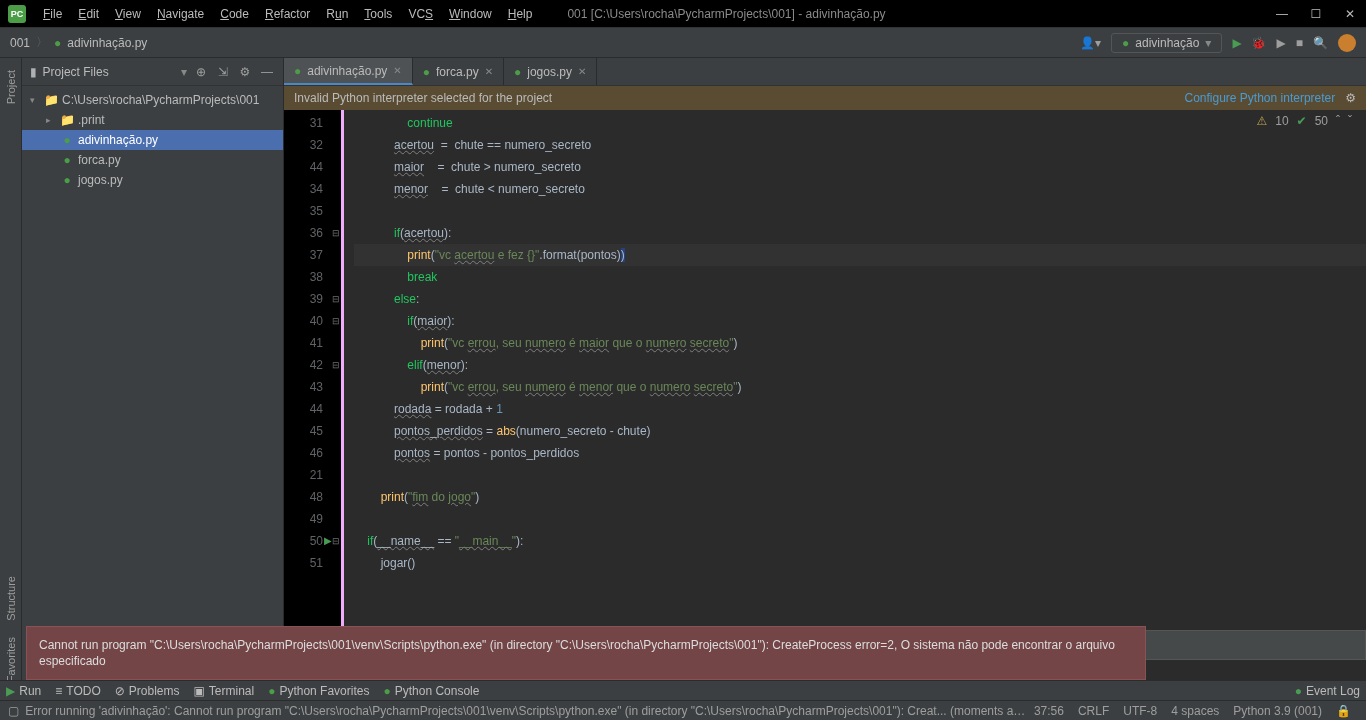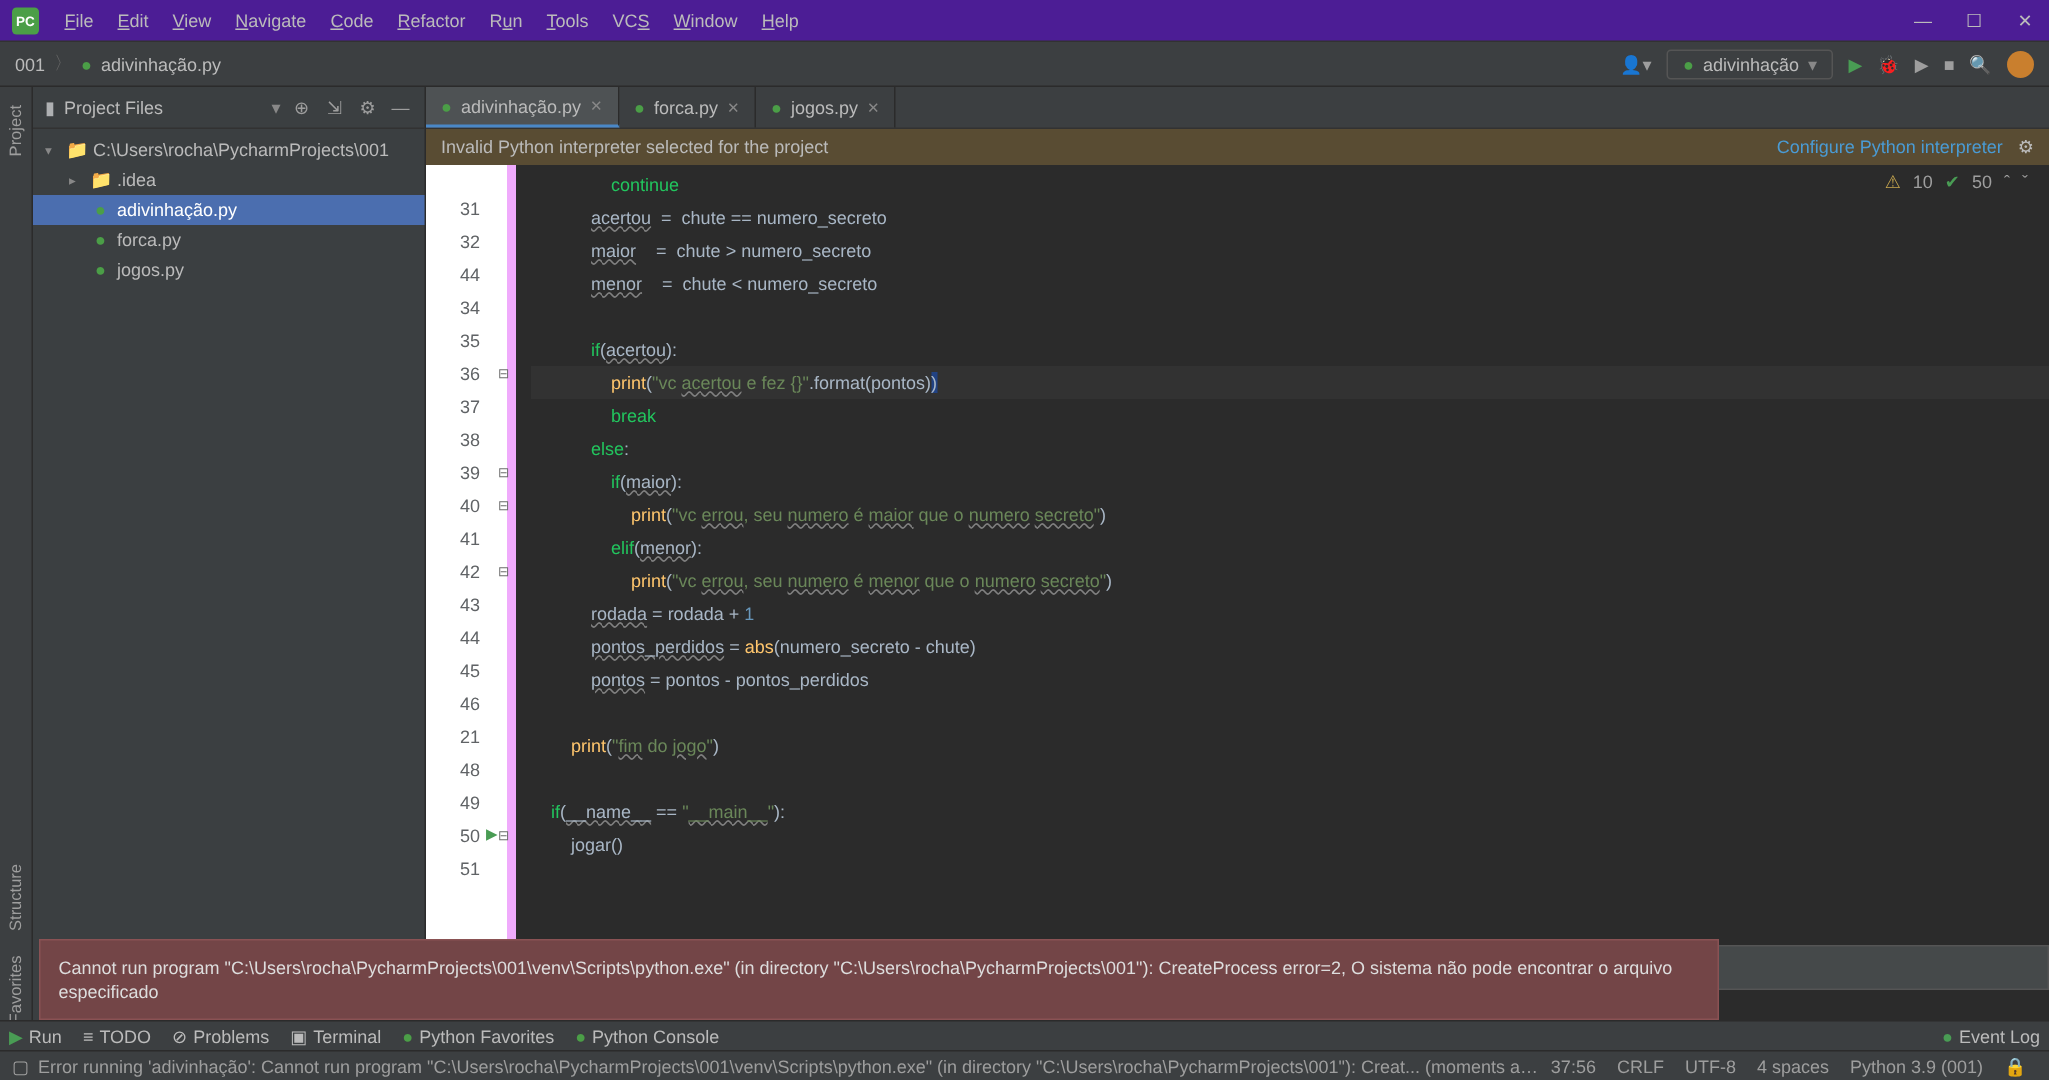--- a/index.html
+++ b/index.html
@@ -1,17 +1,17 @@
 <!DOCTYPE html>
 <html><head>
 <meta charset="utf-8">
 <style>
 *{margin:0;padding:0;box-sizing:border-box;font-family:"Segoe UI",Arial,sans-serif;font-size:12px;user-select:none}
 body{width:1366px;height:720px;background:#3c3f41;color:#bbbbbb;overflow:hidden;position:relative}
-.titlebar{height:28px;background:#4c1d95;display:flex;align-items:center;padding:0 8px;border-bottom:1px solid #323232}
+.titlebar{height:28px;background:#000000;display:flex;align-items:center;padding:0 8px;border-bottom:1px solid #323232}
 .tb-icon{width:18px;height:18px;background:#4b9e47;border-radius:3px;margin-right:10px;display:flex;align-items:center;justify-content:center;color:#fff;font-size:9px;font-weight:bold}
 .menubar{display:flex;gap:2px}
 .menubar span{padding:2px 7px;cursor:pointer}
 .menubar span u{text-decoration:underline}
 .tb-title{margin-left:28px;color:#8a8a8a}
 .winbtns{margin-left:auto;display:flex;gap:18px;color:#bbb}
 .winbtns span{width:16px;text-align:center;cursor:pointer}
 .navbar{height:30px;background:#3c3f41;display:flex;align-items:center;padding:0 10px;border-bottom:1px solid #2b2b2b}
 .nav-crumb{display:flex;align-items:center;gap:6px}
 .nav-crumb .sep{color:#666}
@@ -33,21 +33,21 @@
 .tico{width:14px;text-align:center}
 .editor{flex:1;display:flex;flex-direction:column;background:#2b2b2b}
 .edtabs{height:28px;background:#3c3f41;display:flex;border-bottom:1px solid #323232}
 .edtab{padding:0 10px;display:flex;align-items:center;gap:6px;border-right:1px solid #2b2b2b;cursor:pointer;position:relative}
 .edtab.active{background:#4e5254;border-bottom:2px solid #4a88c7}
 .edtab .close{color:#888;font-size:10px}
 .warnbar{height:24px;background:#594c33;display:flex;align-items:center;padding:8px 10px;color:#bbb;font-size:12px}
 .warnbar .link{margin-left:auto;color:#4a9bd4;cursor:pointer}
 .warnbar .gear{margin-left:10px;color:#bbb}
 .codearea{flex:1;display:flex;background:#2b2b2b;font-family:Consolas,monospace;font-size:13px;position:relative;overflow:hidden}
-.gutter{width:60px;background:#ffffff;color:#606366;text-align:right;padding:18px 18px 2px 0;line-height:22px;border-right:6px solid #f0abfc}
+.gutter{width:60px;background:#000000;color:#606366;text-align:right;padding:2px 18px 2px 0;line-height:22px;border-right:3px solid #f0abfc}
 .gline{height:22px;position:relative}
 .runmark{position:absolute;left:40px;color:#499c54;font-size:10px}
 .fold{position:absolute;left:48px;color:#6e6e6e;font-size:9px}
 .code{flex:1;padding:2px 0 2px 10px;line-height:22px;white-space:pre;color:#a9b7c6}
 .cline{height:22px}
 .highlight{background:#323232}
 .kw{color:#22c55e}
 .fn{color:#ffc66d}
 .str{color:#6a8759}
 .num{color:#6897bb}
@@ -79,20 +79,21 @@
     <span><u>V</u>iew</span>
     <span><u>N</u>avigate</span>
     <span><u>C</u>ode</span>
     <span><u>R</u>efactor</span>
     <span>R<u>u</u>n</span>
     <span><u>T</u>ools</span>
     <span>VC<u>S</u></span>
     <span><u>W</u>indow</span>
     <span><u>H</u>elp</span>
   </div>
+  <div class="tb-title">001 [C:\Users\rocha\PycharmProjects\001] - adivinhação.py</div>
   <div class="winbtns">
     <span>—</span>
     <span>☐</span>
     <span>✕</span>
   </div>
 </div>
 
 <div class="navbar">
   <div class="nav-crumb">
     <span>001</span>
@@ -136,21 +137,21 @@
     </div>
     <div class="tree">
       <div class="tnode">
         <span class="tarrow">▾</span>
         <span class="tico">📁</span>
         <span>C:\Users\rocha\PycharmProjects\001</span>
       </div>
       <div class="tnode" style="padding-left:24px">
         <span class="tarrow">▸</span>
         <span class="tico">📁</span>
-        <span>.idea</span>
+        <span>.print</span>
       </div>
       <div class="tnode sel" style="padding-left:38px">
         <span class="tico pyico">●</span>
         <span>adivinhação.py</span>
       </div>
       <div class="tnode" style="padding-left:38px">
         <span class="tico pyico">●</span>
         <span>forca.py</span>
       </div>
       <div class="tnode" style="padding-left:38px">

